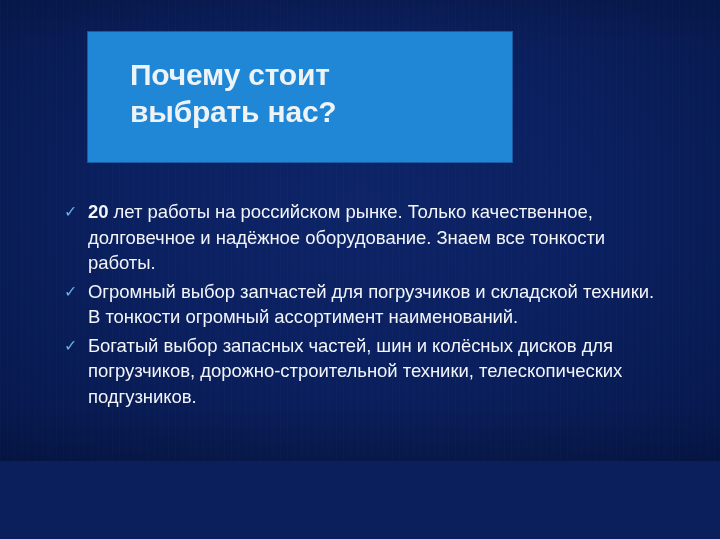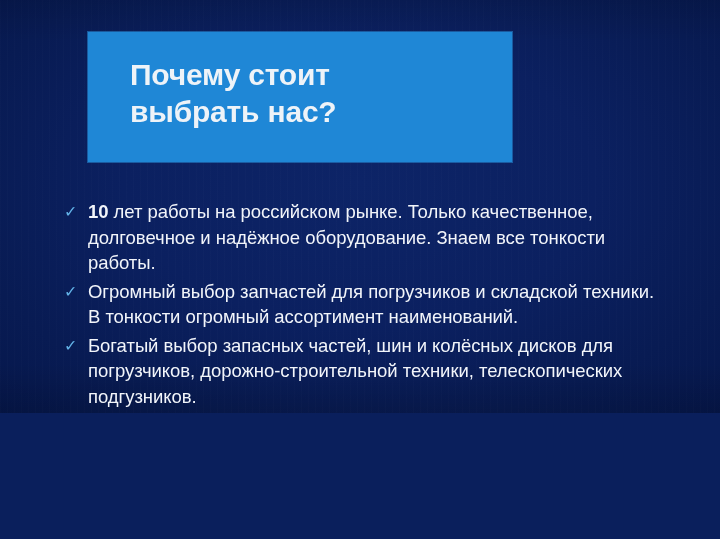--- a/index.html
+++ b/index.html
@@ -10,21 +10,21 @@
     width: 720px;
     height: 539px;
     overflow: hidden;
     font-family: "Liberation Sans", sans-serif;
     background: #0a1f5c;
   }
 
   #slide {
     position: relative;
     width: 720px;
-    height: 413px;
+    height: 461px;
     background:
       radial-gradient(ellipse 78% 82% at 50% 44%,
         #0d2467 0%,
         #0b2060 42%,
         #081b53 72%,
         #05164a 100%);
     overflow: hidden;
   }
 
   
@@ -158,21 +158,21 @@
   <div id="title-banner">
     <div id="title-text">Почему стоит
 выбрать нас?</div>
   </div>
 
   <div id="bullets">
 
     <div class="bullet-row">
       <span class="bullet-check">✓</span>
       <span class="bullet-text">
-        <b>10</b><span> лет работы на российском рынке. Только качественное, долговечное и надёжное оборудование. Знаем все тонкости работы.</span>
+        <b>20</b><span> лет работы на российском рынке. Только качественное, долговечное и надёжное оборудование. Знаем все тонкости работы.</span>
       </span>
     </div>
 
     <div class="bullet-row">
       <span class="bullet-check">✓</span>
       <span class="bullet-text">
         <span>Огромный выбор запчастей для погрузчиков и складской техники. В тонкости огромный ассортимент наименований.</span>
       </span>
     </div>
 

